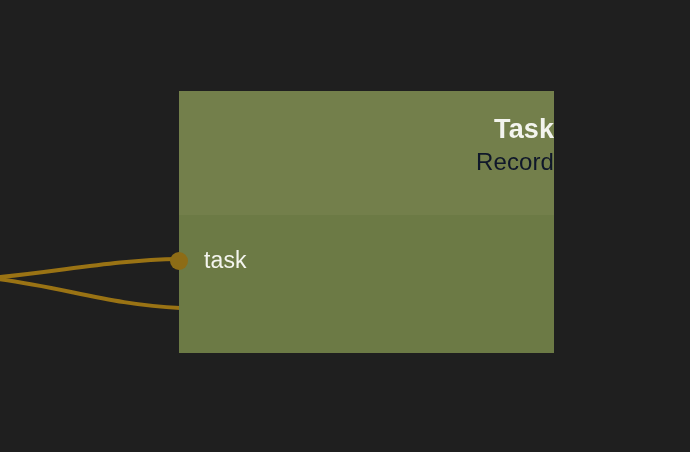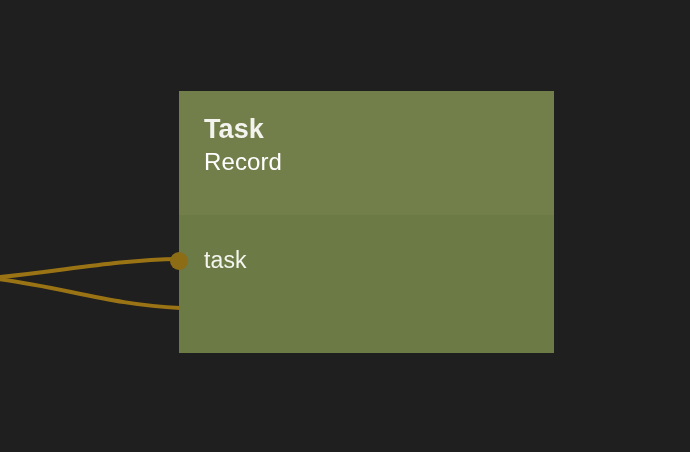--- a/index.html
+++ b/index.html
@@ -13,20 +13,21 @@
     font-family: "Liberation Sans", sans-serif;
     overflow: hidden;
     position: relative;
   }
 
   #canvas {
     position: absolute;
     inset: 0;
     width: 690px;
     height: 452px;
+    text-align: right;
   }
 
   
   #edges {
     position: absolute;
     left: 0;
     top: 0;
     width: 690px;
     height: 452px;
     pointer-events: none;
@@ -58,21 +59,21 @@
     font-size: 27px;
     font-weight: 600;
     color: #f3f4ee;
     line-height: 1.05;
     letter-spacing: 0.1px;
   }
 
   .node-subtitle {
     font-size: 24px;
     font-weight: 400;
-    color: #ffffff;
+    color: #0f172a;
     line-height: 1.25;
     margin-top: 4px;
     letter-spacing: 0.1px;
   }
 
   .node-body {
     background: #6c7a45;
     flex: 1 1 auto;
     position: relative;
     padding-top: 21px;

